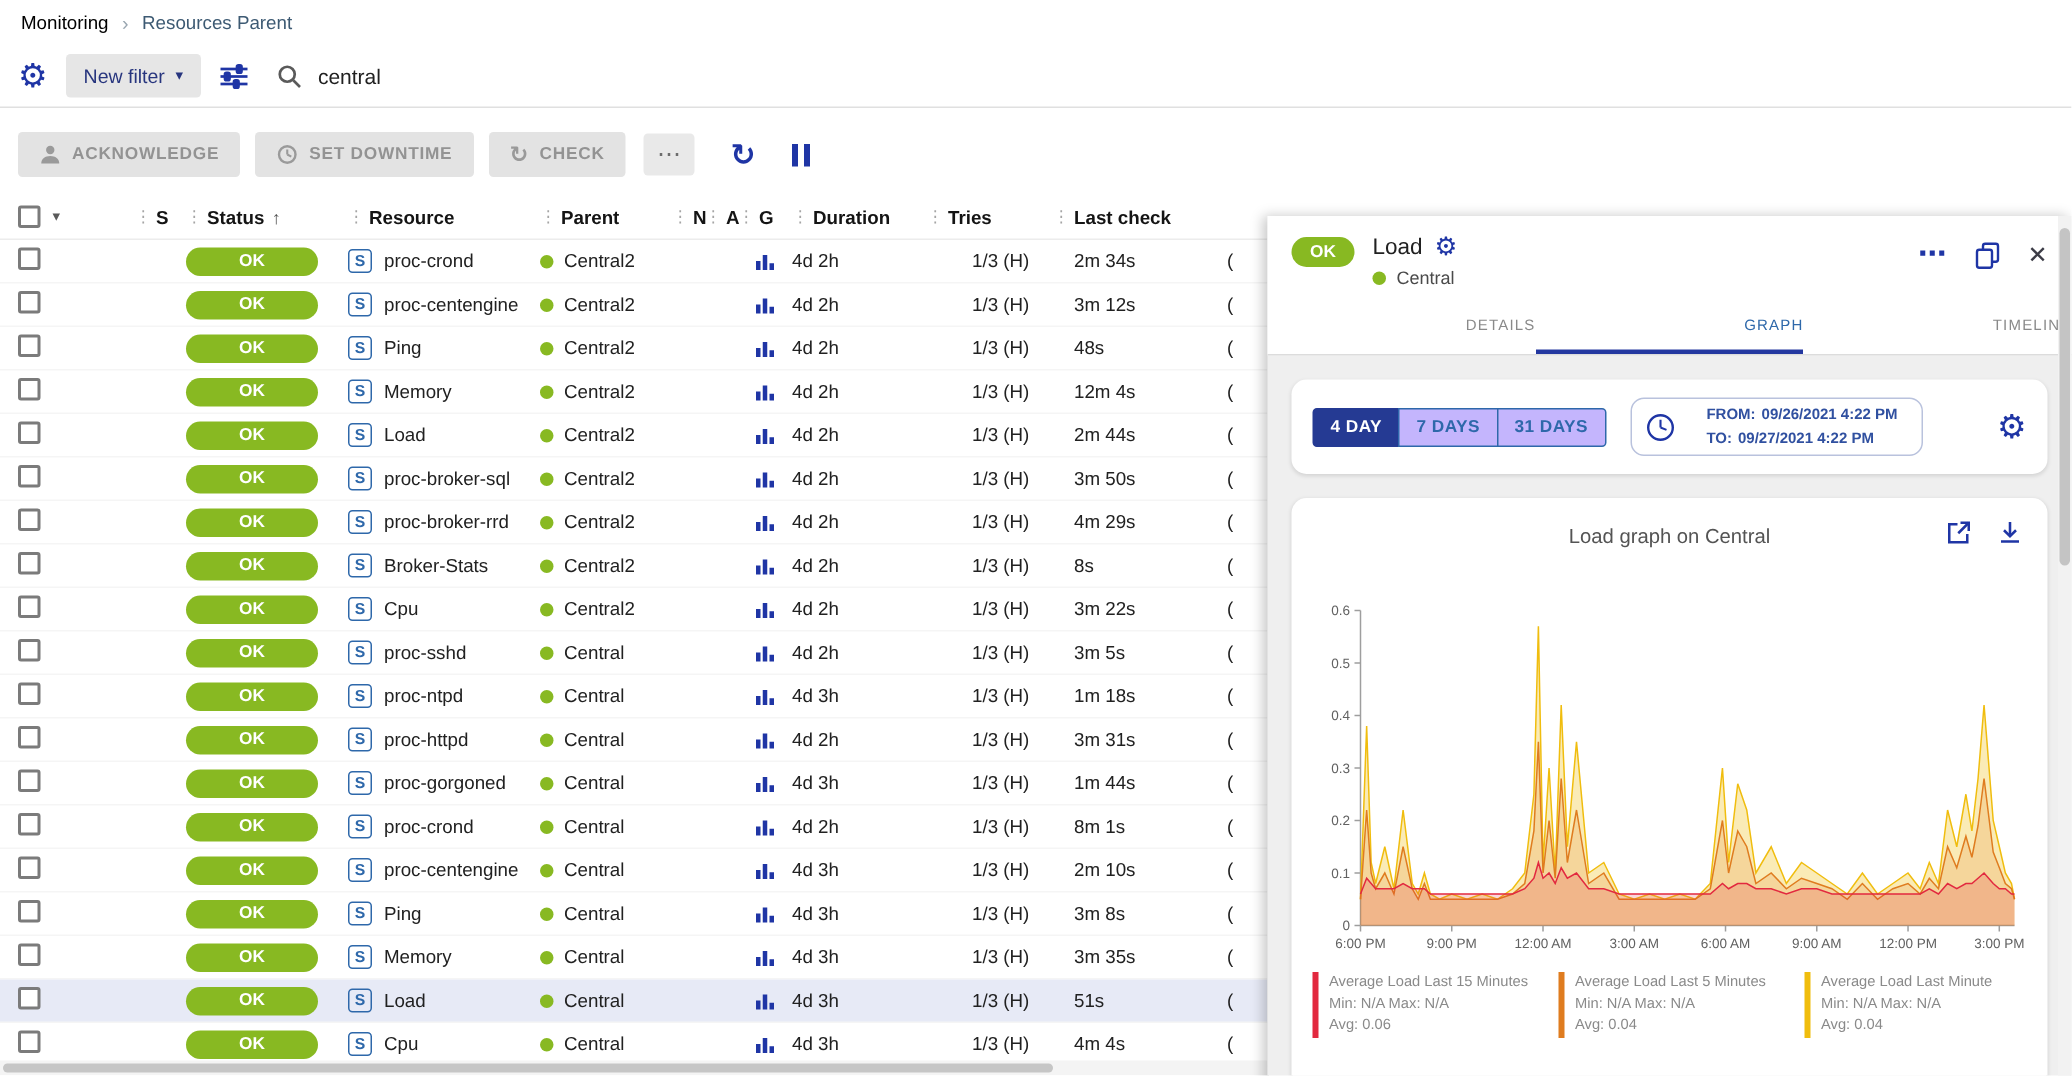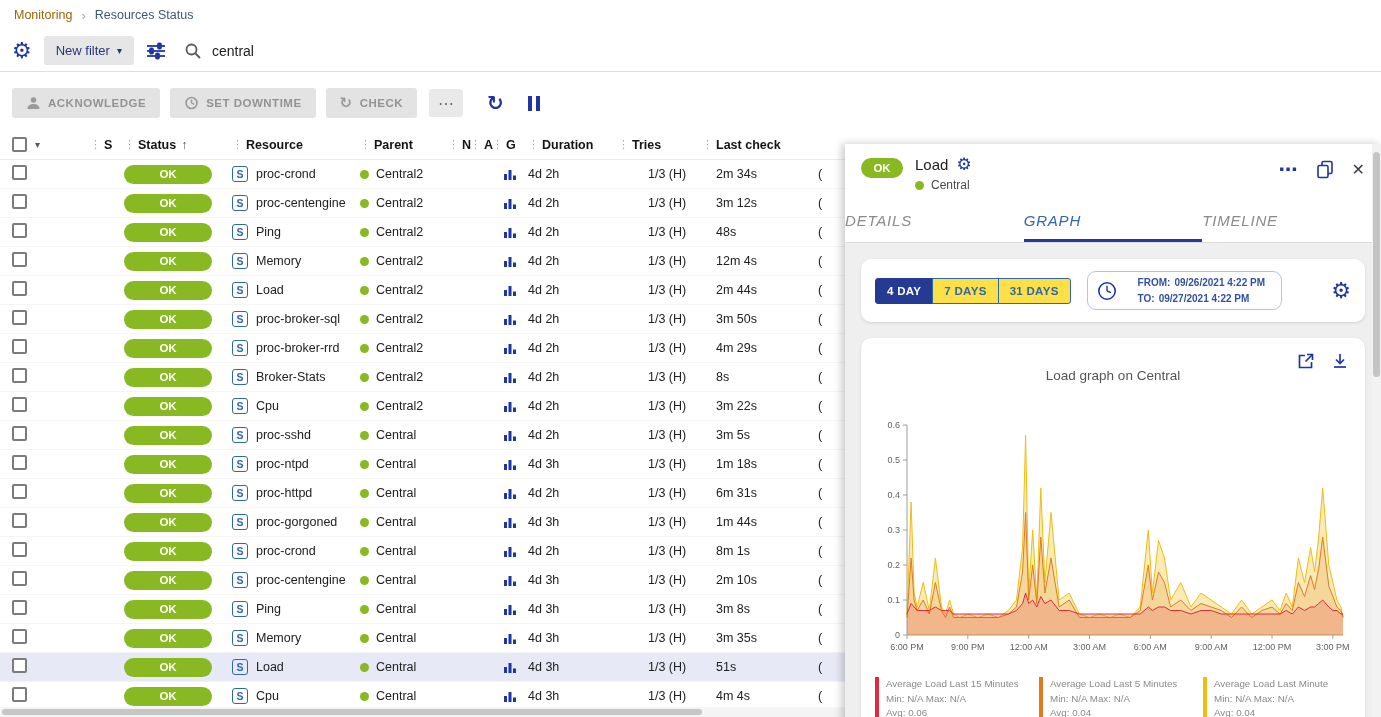--- a/index.html
+++ b/index.html
@@ -2,21 +2,21 @@
 <html><head>
 <meta charset="utf-8">
 <style>
   * { margin:0; padding:0; box-sizing:border-box; }
   html,body { width:1381px; height:717px; overflow:hidden; background:#fff;
     font-family:"Liberation Sans","DejaVu Sans",sans-serif; }
   .app { position:relative; width:1381px; height:717px; background:#fff; }
 
   
   .breadcrumb-bar { height:30px; display:flex; align-items:center; gap:9px; padding:0 14px; font-size:12.5px; }
-  .crumb-a { color:#a16207; text-decoration:none; cursor:pointer; }
+  .crumb-a { color:#000000; text-decoration:none; cursor:pointer; }
   .crumb-b { color:#3d5a73; text-decoration:none; cursor:pointer; }
   .crumb-sep { color:#9aa7b1; font-size:13px; }
 
   
   .filter-bar { height:42px; display:flex; align-items:center; gap:12px; padding:0 12px; border-bottom:1px solid #e0e0e0; }
   .gear-glyph { color:#1f35a5; font-size:22px; line-height:1; cursor:pointer; }
   .new-filter-btn { display:flex; align-items:center; gap:7px; background:#e6e6e6; border:none; border-radius:3px;
     color:#27357e; font-size:13px; padding:7px 12px; cursor:pointer; font-family:inherit; }
   .new-filter-btn .caret { font-size:10px; color:#27357e; }
   .icon-btn { background:none; border:none; cursor:pointer; display:flex; align-items:center; }
@@ -69,62 +69,62 @@
   .panel-header { background:#fff; display:flex; align-items:flex-start; padding:12px 16px 8px 16px; }
   .panel-chip { display:inline-block; min-width:42px; height:20px; line-height:20px; border-radius:11px; background:#88b922;
     color:#fff; font-size:11.5px; font-weight:bold; text-align:center; padding:0 6px; margin-right:12px; margin-top:2px; }
   .panel-title-row { display:flex; align-items:center; gap:8px; font-size:15px; color:#212121; font-weight:500; }
   .panel-title-row .gear-glyph { font-size:17px; }
   .panel-sub { display:flex; align-items:center; gap:7px; font-size:12px; color:#4a4a4a; margin-top:5px; }
   .panel-head-icons { margin-left:auto; display:flex; align-items:center; gap:18px; padding-top:4px; }
   .more-glyph { color:#1f35a5; font-size:19px; font-weight:bold; cursor:pointer; line-height:.6; }
   .close-glyph { color:#3c3c46; font-size:16px; cursor:pointer; }
   .panel-tabs { background:#fff; display:flex; border-bottom:1px solid #dcdcdc; }
-  .panel-tab { flex:1; text-align:left; padding:12px 0 10px 0; font-size:15px; letter-spacing:.8px; color:#8a8a8a;
-    border-bottom:3px solid transparent; cursor:pointer;font-style:italic; }
+  .panel-tab { flex:1; text-align:right; padding:12px 0 10px 0; font-size:10px; letter-spacing:.8px; color:#8a8a8a;
+    border-bottom:3px solid transparent; cursor:pointer; }
   .panel-tab.active { color:#2e68aa; border-bottom-color:#2438a0; }
   .panel-body { flex:1; padding:16px; display:flex; flex-direction:column; gap:16px; overflow:hidden; }
 
   .time-card { background:#fff; border-radius:10px; box-shadow:0 1px 3px rgba(0,0,0,.12); padding:12px 14px;
     display:flex; align-items:center; gap:16px; }
   .range-group { display:flex; }
-  .range-btn { border:1px solid #2e68aa; background:#fde047; color:#2e68aa; font-size:11.5px; font-weight:700;
+  .range-btn { border:1px solid #2e68aa; background:#c4b5fd; color:#2e68aa; font-size:11.5px; font-weight:700;
     padding:6px 11px; letter-spacing:.3px; cursor:pointer; font-family:inherit; }
   .range-btn + .range-btn { margin-left:-1px; }
   .range-btn:first-child { border-radius:3px 0 0 3px; }
   .range-btn:last-child { border-radius:0 3px 3px 0; }
   .range-btn.active { background:#253a93; border-color:#253a93; color:#fff; }
   .fromto-box { display:flex; align-items:center; gap:20px; border:1px solid #b9c2dd; border-radius:9px; padding:3px 12px 3px 8px; cursor:pointer; }
   .fromto-lines { font-size:10px; color:#3050a0; font-weight:600; line-height:1.55; white-space:nowrap; }
   .fromto-lines span { margin-right:4px; }
   .time-gear { margin-left:auto; }
 
   .graph-card { background:#fff; border-radius:10px; box-shadow:0 1px 3px rgba(0,0,0,.12); padding:14px 12px; position:relative; flex:1; }
-  .graph-title { text-align:center; font-size:13.5px; color:#545454; margin-top:16px; }
+  .graph-title { text-align:center; font-size:13.5px; color:#545454; margin-top:4px; }
   .graph-icons { position:absolute; top:14px; right:16px; display:flex; gap:16px; }
   .graph-svg-wrap { margin-top:30px; }
-  .legend { display:flex; gap:14px; margin-top:12px; padding-left:2px; }
+  .legend { display:flex; gap:14px; padding-left:2px; }
   .legend-item { display:flex; gap:7px; width:154px; cursor:pointer; }
   .legend-bar { width:4px; flex:none; }
   .legend-text div { font-size:9.8px; color:#8a8a8a; line-height:1.5; white-space:nowrap; }
 
   .vscroll { position:absolute; right:0; top:0; bottom:0; width:9px; background:#f2f2f2; }
   .vscroll .thumb { position:absolute; right:1px; top:8px; width:7px; height:225px; background:#c4c4c4; border-radius:4px; }
 
   svg.ic { display:block; }
 </style>
 </head>
 <body>
 
 <div class="app">
 
   <header class="breadcrumb-bar">
     <a class="crumb-a">Monitoring</a>
     <span class="crumb-sep">›</span>
-    <a class="crumb-b">Resources Status</a>
+    <a class="crumb-b">Resources Parent</a>
   </header>
 
   <div class="filter-bar">
     <span class="gear-glyph">⚙</span>
     <button class="new-filter-btn">
       <span>New filter</span>
       <span class="caret">▾</span>
     </button>
     <button class="icon-btn">
       <svg class="ic" width="20" height="18" viewBox="0 0 20 18">
@@ -531,21 +531,21 @@
     <div class="td"></div>
     <div class="td td-g">
       <svg class="ic" width="14" height="14" viewBox="0 0 14 14" style="cursor:pointer;">
         <rect x="1" y="7" width="3" height="6" fill="#1f35a5"></rect>
         <rect x="5.5" y="3" width="3" height="10" fill="#1f35a5"></rect>
         <rect x="10" y="8.5" width="3" height="4.5" fill="#1f35a5"></rect>
       </svg>
     </div>
     <div class="td">4d 2h</div>
     <div class="td td-tries">1/3 (H)</div>
-    <div class="td td-lastcheck">6m 31s</div>
+    <div class="td td-lastcheck">3m 31s</div>
     <div class="td td-trunc">(</div>
   </div>
           <div class="grid-row tr">
     <div class="td"><span class="checkbox"></span></div>
     <div class="td"></div>
     <div class="td"><span class="chip">OK</span></div>
     <div class="td td-resource">
       <span class="sbadge">S</span>
       <span>proc-gorgoned</span>
     </div>

